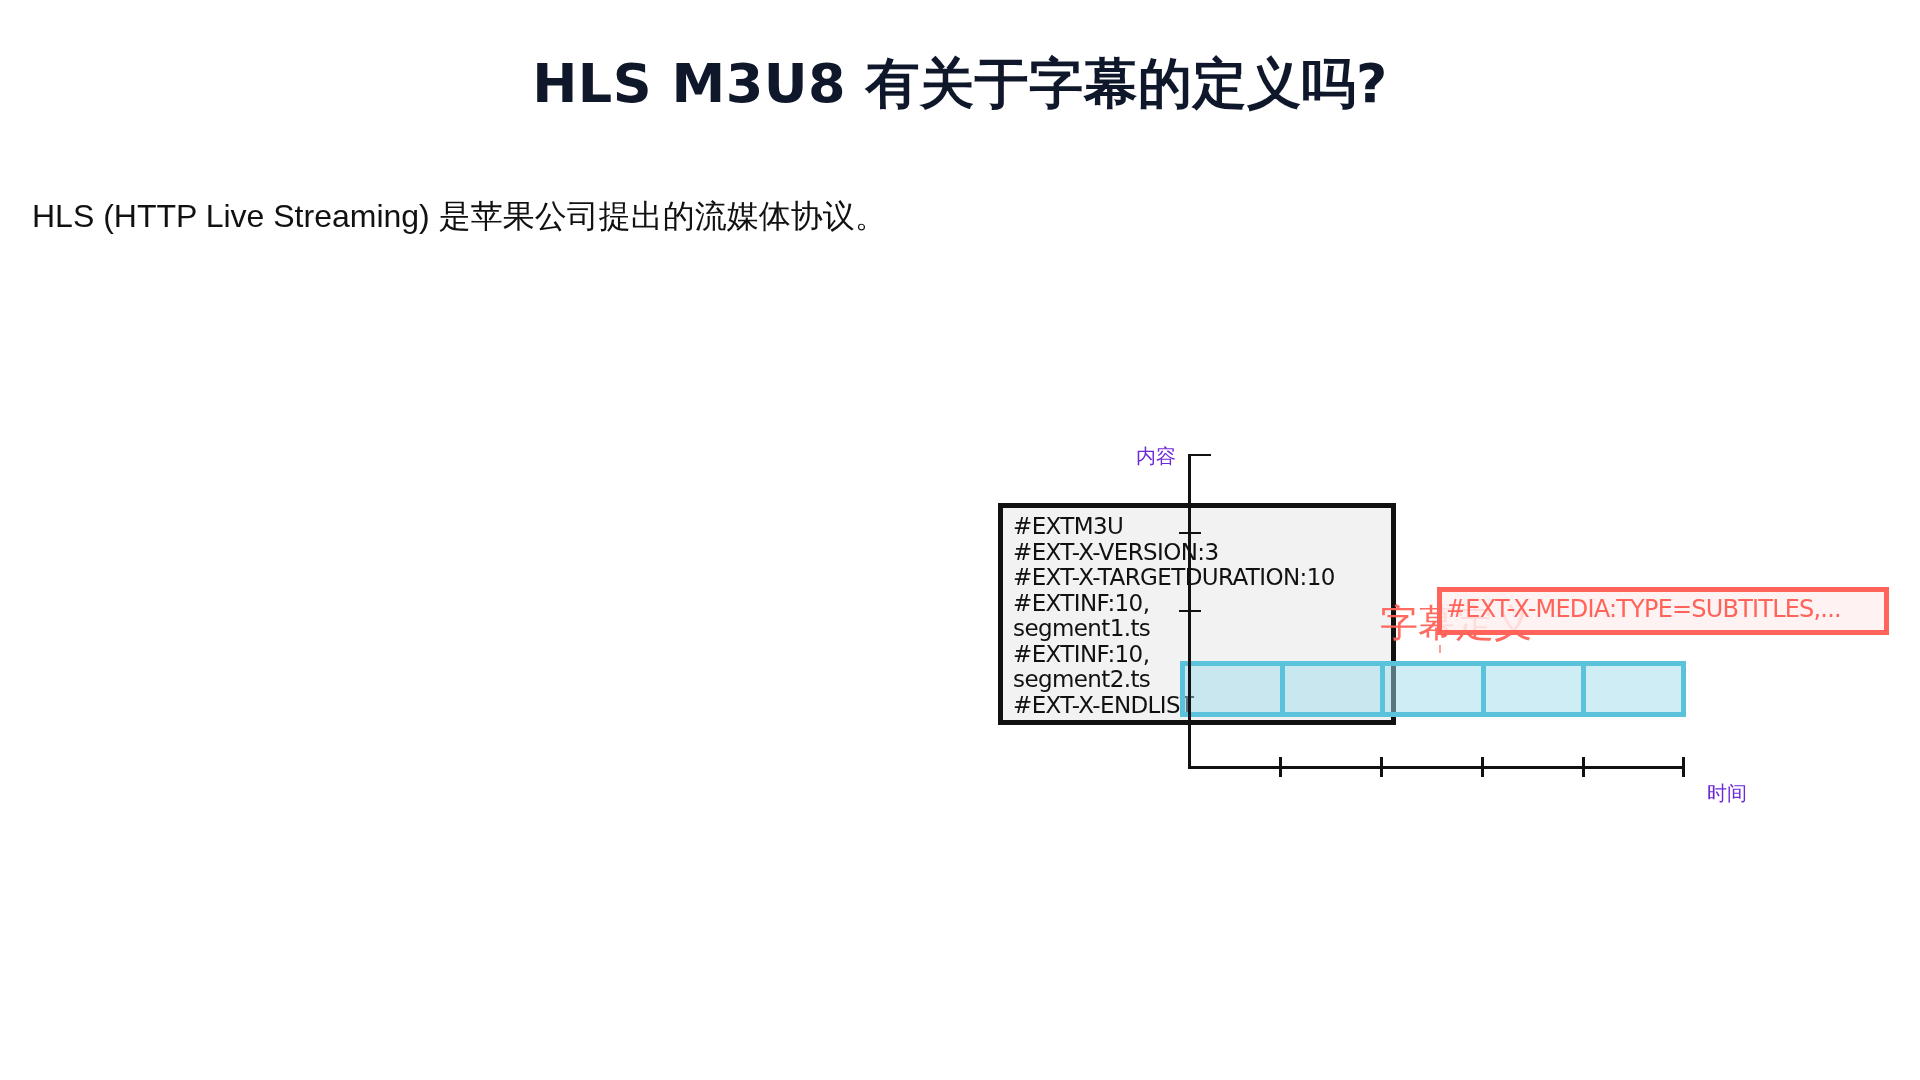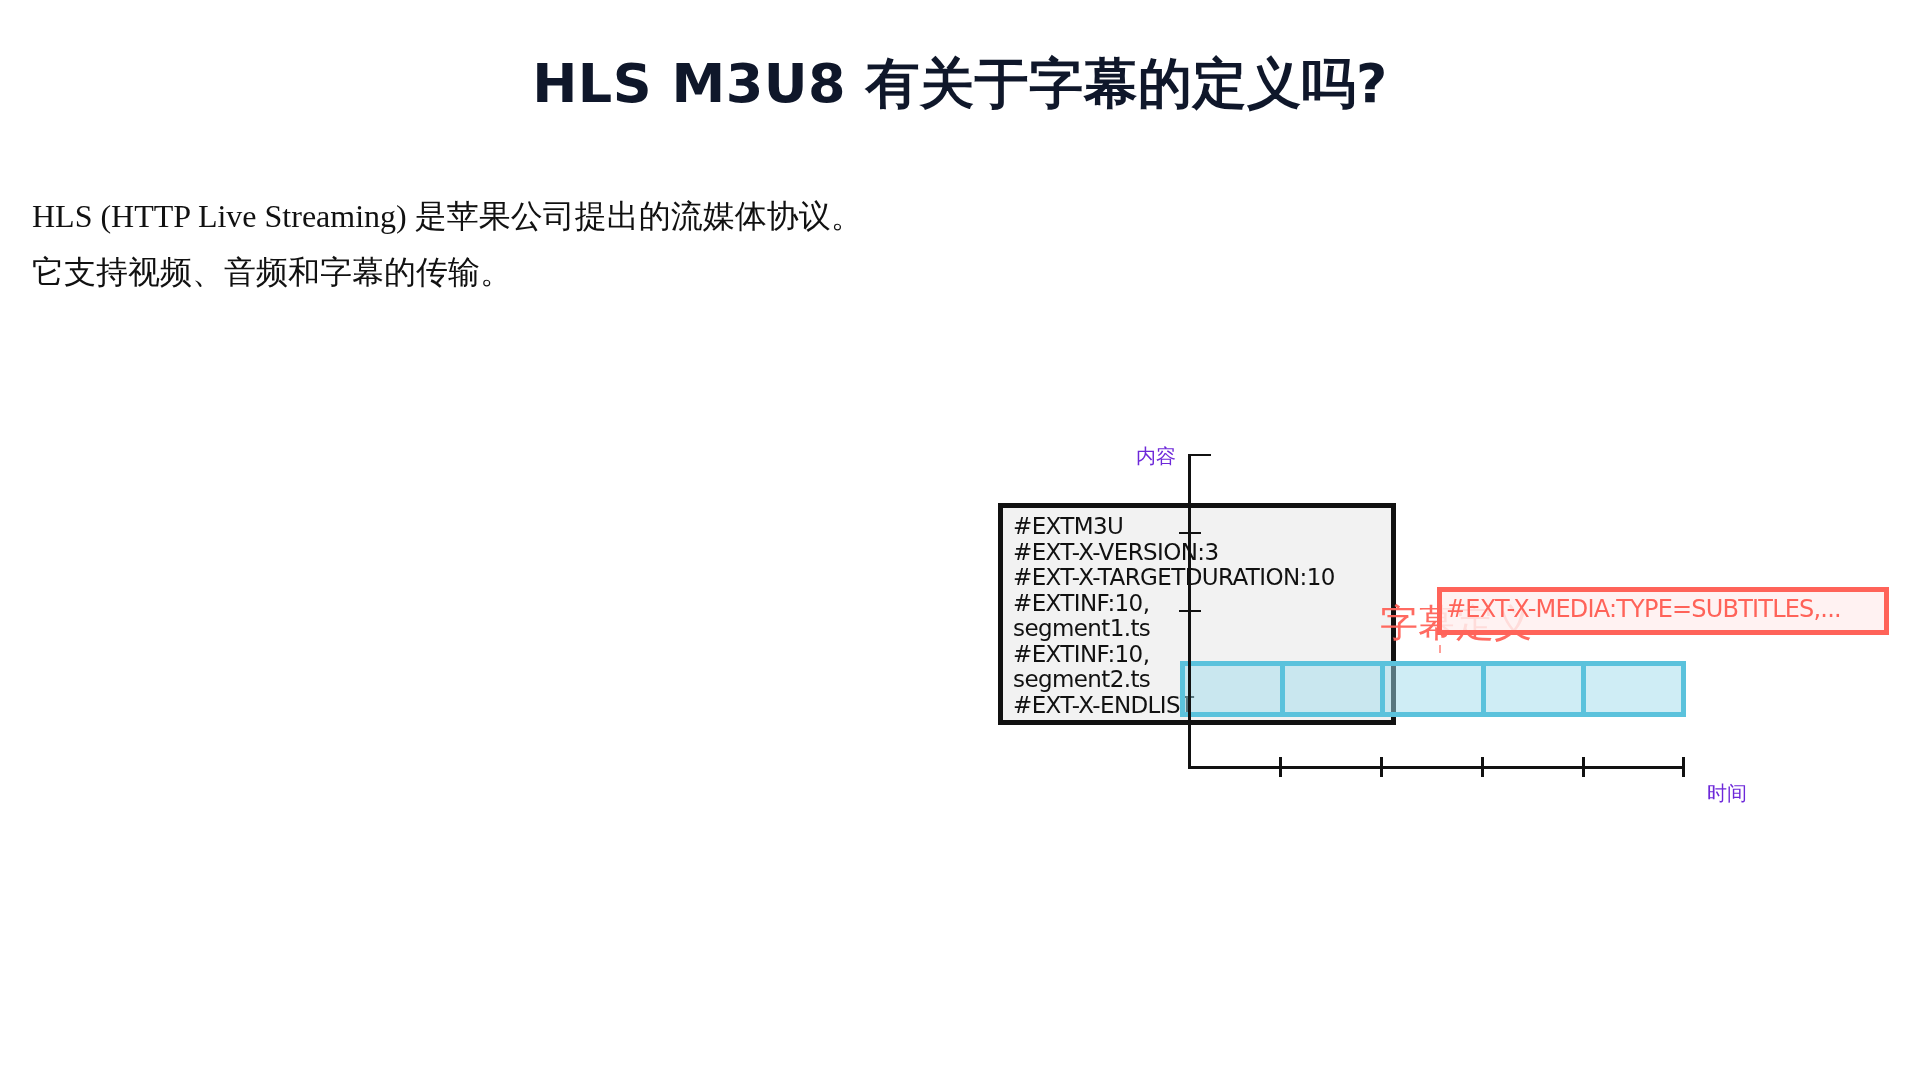--- a/index.html
+++ b/index.html
@@ -8,21 +8,21 @@
     font-family: "Liberation Sans", "DejaVu Sans", sans-serif; color:#111;
   }
   .title {
     position:absolute; left:0; top:48px; width:1920px; text-align:center;
     font-size:54px; font-weight:bold; letter-spacing:0.5px; color:#0f172a;
     font-family: "DejaVu Sans", "Liberation Sans", sans-serif;
   }
   .intro { position:absolute; left:32px; top:188px; }
   .intro .line {
     font-size:32px; line-height:56px; color:#111; white-space:nowrap;
-    font-family: Liberation Serif, serif;
+    font-family: Liberation Sans, sans-serif;
   }
   .diagram { position:absolute; left:0; top:0; width:1920px; height:1080px; }
   .abs { position:absolute; }
   .axis-y { left:1188px; top:454px; width:3px; height:314px; background:#111; }
   .axis-x { left:1188px; top:766px; width:496px; height:3px; background:#111; }
   .tick-h { height:2px; width:22px; background:#111; }
   .tick-v { width:3px; height:20px; background:#111; }
   .axis-label {
     font-family: Liberation Serif, serif; font-size:20px; color:#6d28d9; white-space:nowrap;
   }
@@ -56,21 +56,20 @@
   }
   .marker { left:1439px; top:645px; width:2px; height:8px; background:#ff9d97; }
 </style>
 </head>
 <body>
 
 <div class="title">HLS M3U8 有关于字幕的定义吗?</div>
 
 <div class="intro">
   <div class="line">HLS (HTTP Live Streaming) 是苹果公司提出的流媒体协议。</div>
-  <div class="line">它支持视频、音频和字幕的传输。</div>
 </div>
 
 <div class="diagram">
 
   <div class="abs playlist">
     <div class="code"><div>#EXTM3U</div><div>#EXT-X-VERSION:3</div><div>#EXT-X-TARGETDURATION:10</div><div>#EXTINF:10,</div><div>segment1.ts</div><div>#EXTINF:10,</div><div>segment2.ts</div><div>#EXT-X-ENDLIST</div></div>
   </div>
 
   <div class="abs segments">
     <div class="segment"></div>

